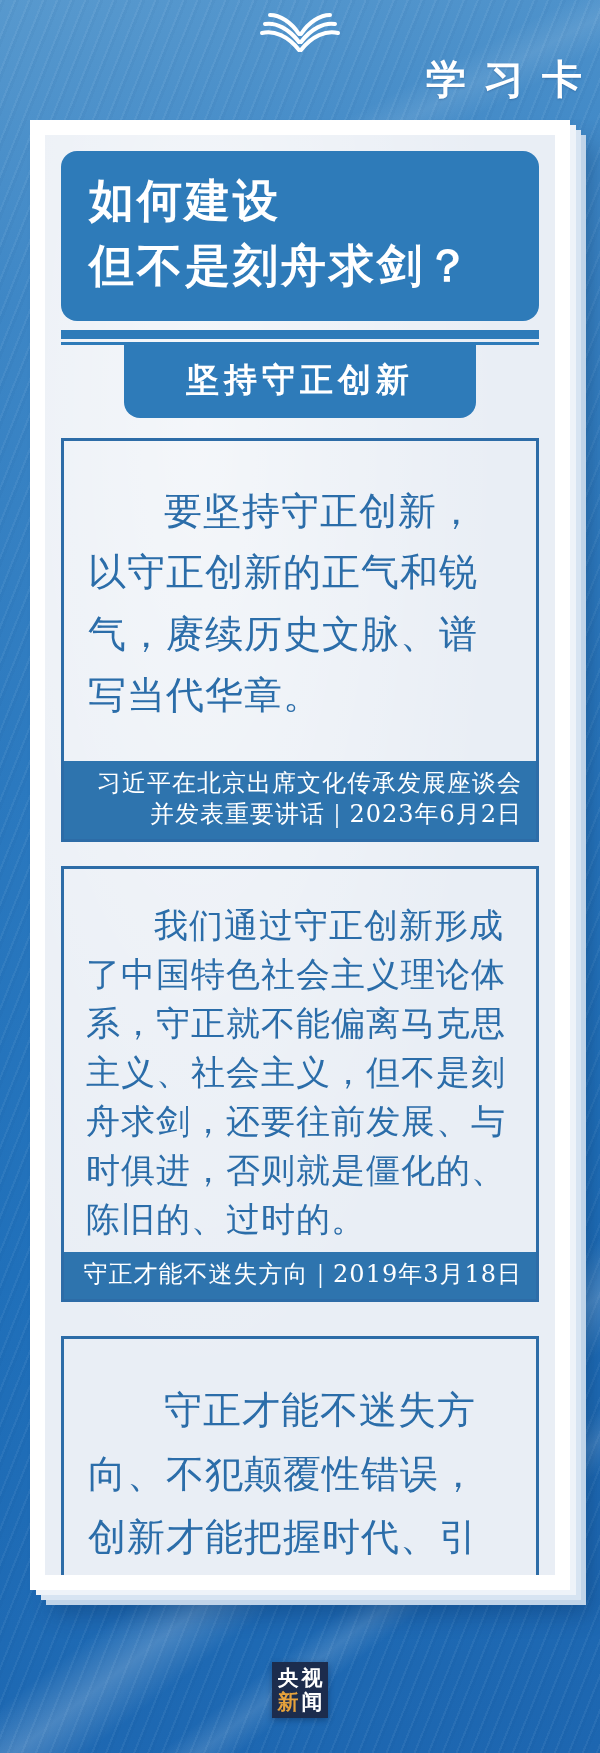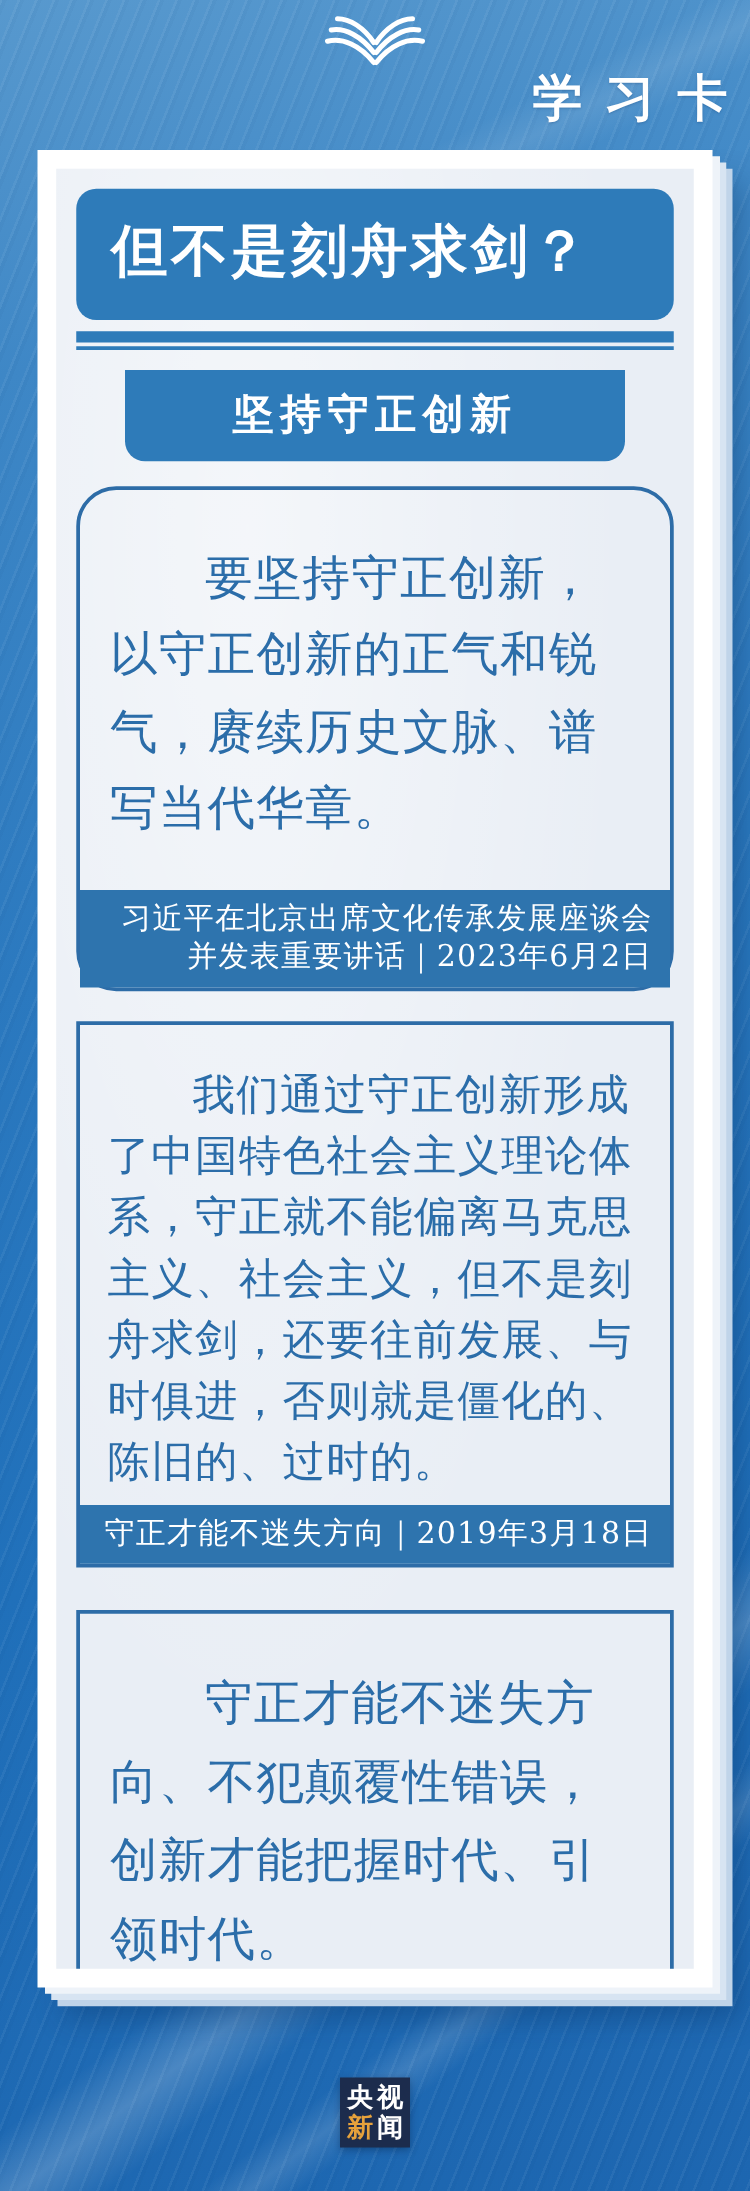--- a/index.html
+++ b/index.html
@@ -27,26 +27,26 @@
   .card{position:absolute;top:120px;left:30px;right:30px;height:1470px;background:#ffffff;
     box-shadow:6px 5px 0 #eef3f9,11px 10px 0 #d7e4f2,16px 15px 0 #c0d4e9,22px 24px 22px rgba(0,35,80,.30);}
   .panel{position:absolute;inset:15px;background:#e9eef5;padding:16px 16px 0;overflow:hidden;
     background-image:radial-gradient(ellipse at 30% 20%,rgba(255,255,255,.5),rgba(255,255,255,0) 60%);}
 
   .title-box{background:#2e7bb9;border-radius:16px;color:#fff;padding:18px 28px 22px;
     font-family:"DejaVu Serif",serif;font-weight:600;font-size:45px;line-height:1.44;
     letter-spacing:3px;}
   .divider-thick{height:9px;background:#2e7bb9;margin-top:9px;}
   .divider-thin{height:3px;background:#2e7bb9;margin-top:3px;}
-  .tab{width:400px;margin:16px auto;background:#2e7bb9;border-radius:0 0 16px 16px;
+  .tab{width:352px;margin:0 auto;background:#2e7bb9;border-radius:0 0 16px 16px;
     color:#fff;text-align:center;font-weight:700;font-size:33px;letter-spacing:5px;
     padding:13px 0 15px;font-family:"DejaVu Sans",sans-serif;}
 
   .quote{border:3px solid #2d6ca7;display:flex;flex-direction:column;}
-  .q1{margin-top:20px;border-radius:32px;}
+  .q1{margin-top:20px;}
   .q2{margin-top:24px;}
   .q3{margin-top:34px;}
   .quote-text{color:#2b6da9;font-family:"DejaVu Serif",serif;font-weight:500;
     text-indent:2em;letter-spacing:1px;}
   .q1 .quote-text{padding:40px 24px 34px;font-size:38px;line-height:1.62;}
   .q2 .quote-text{padding:32px 22px 9px;font-size:34px;line-height:1.44;}
   .q3 .quote-text{padding:40px 24px 42px;font-size:38px;line-height:1.66;}
   .quote-source{background:#2e74ae;color:#fff;text-align:right;
     padding:7px 14px 9px;font-size:24px;line-height:31px;
     font-family:"DejaVu Serif",serif;letter-spacing:1px;}
@@ -80,20 +80,21 @@
       <path d="M43 28 C 51 16, 62 9, 72 9"></path>
     </g>
   </svg>
   <div class="brand">学习卡</div>
 </div>
 
 <div class="card">
   <div class="panel">
 
     <div class="title-box">
+      <div>如何建设</div>
       <div>但不是刻舟求剑？</div>
     </div>
 
     <div class="divider-thick"></div>
     <div class="divider-thin"></div>
 
     <div class="tab">坚持守正创新</div>
 
     <div class="quote q1">
       <div class="quote-text">要坚持守正创新，以守正创新的正气和锐气，赓续历史文脉、谱写当代华章。</div>

